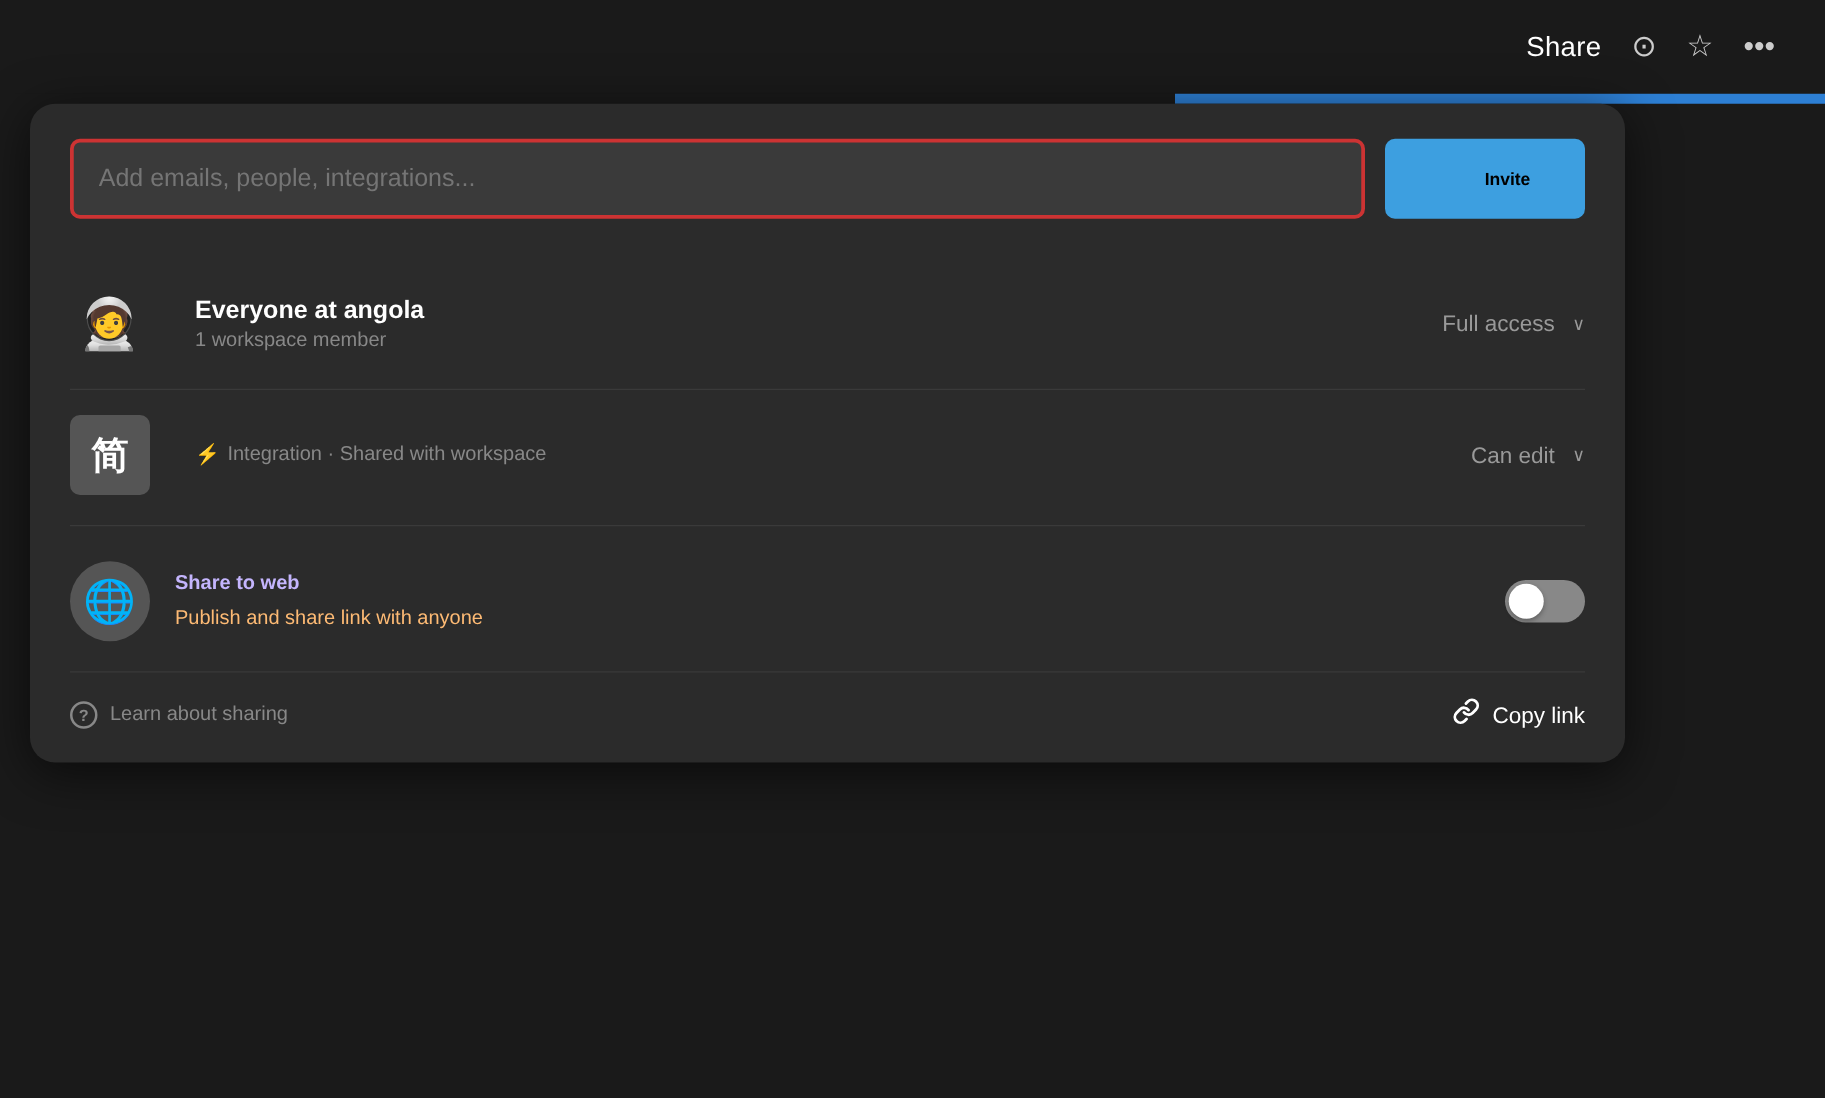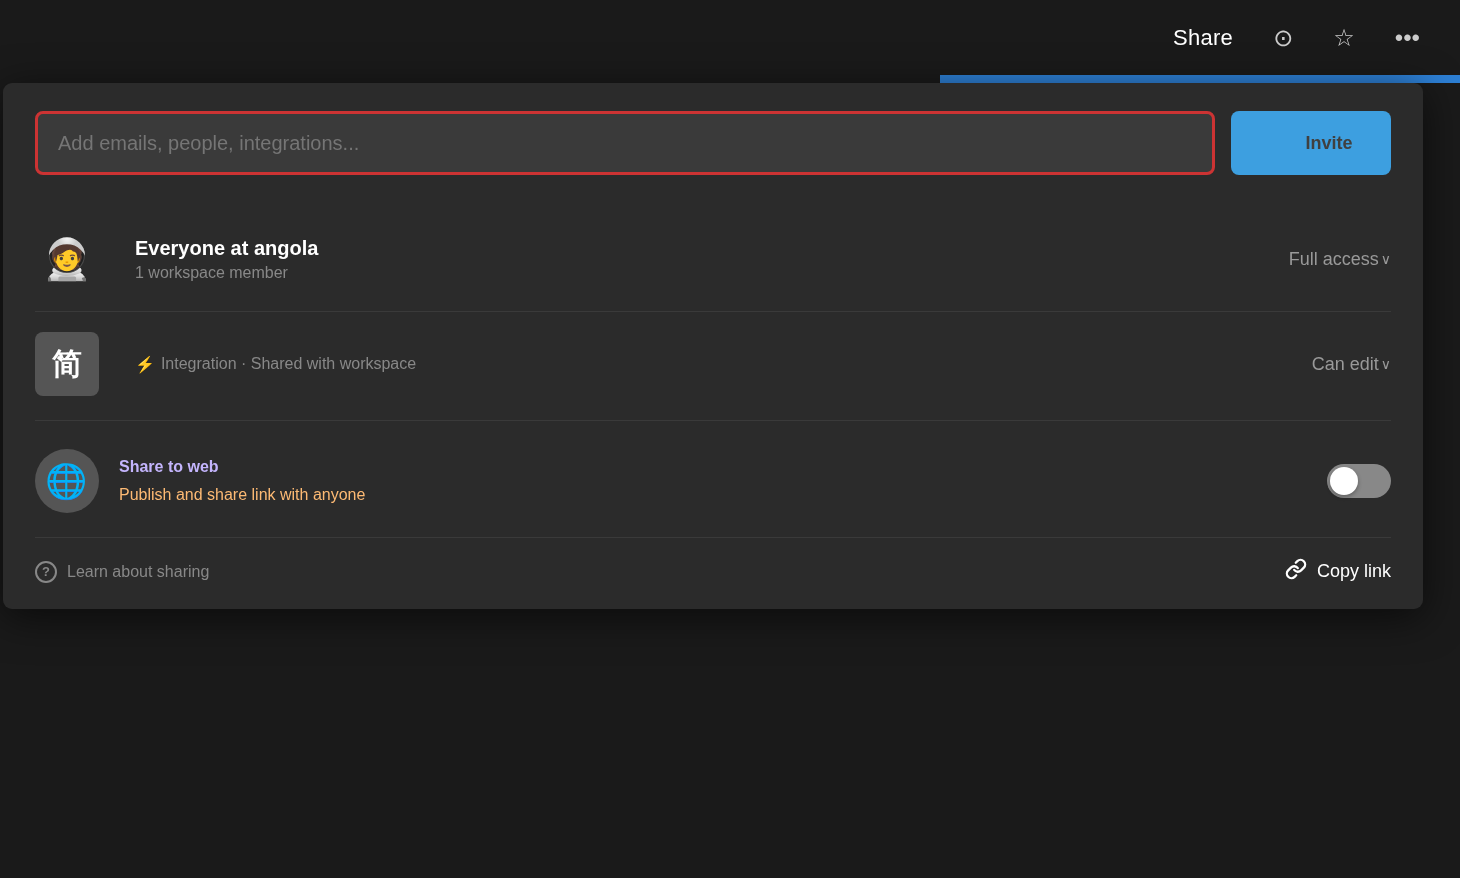--- a/index.html
+++ b/index.html
@@ -18,21 +18,21 @@
       position: absolute;
       top: 0;
       right: 0;
       width: 1448px;
       height: 75px;
       background: #1a1a1a;
       display: flex;
       align-items: center;
       justify-content: flex-end;
       padding-right: 40px;
-      gap: 40px;
+      gap: 24px;
     }
 
     .top-bar-share {
       color: #ffffff;
       font-size: 22px;
       font-weight: 500;
       letter-spacing: 0.3px;
     }
 
     .top-bar-icon {
@@ -48,24 +48,24 @@
       right: 0;
       width: 520px;
       height: 8px;
       background: #2d7fd4;
     }
 
     
     .share-panel {
       position: absolute;
       top: 83px;
-      left: 3px;
-      width: 1420px;
+      left: 24px;
+      width: 1276px;
       background: #2b2b2b;
-      border-radius: 9px;
+      border-radius: 20px;
       padding: 28px 32px 0 32px;
       box-shadow: 0 8px 40px rgba(0,0,0,0.6);
     }
 
     
     .input-row {
       display: flex;
       align-items: center;
       gap: 16px;
       margin-bottom: 32px;
@@ -82,22 +82,22 @@
       font-size: 20px;
       outline: none;
     }
 
     .invite-btn {
       width: 160px;
       height: 64px;
       background: #3d9fe0;
       border: none;
       border-radius: 8px;
-      color: #404040;
-      font-size: 18px;
+      color: #000000;
+      font-size: 14px;
       font-weight: 700;
       cursor: pointer;
       flex-shrink: 0;
       padding-left: 36px;
     }
 
     
     .members-list {
       display: flex;
       flex-direction: column;
@@ -163,21 +163,21 @@
       display: inline-block;
       font-size: 16px;
     }
 
     .member-permission {
       font-size: 18px;
       color: #999999;
       cursor: pointer;
       display: flex;
       align-items: center;
-      gap: 2px;
+      gap: 14px;
       flex-shrink: 0;
     }
 
     .chevron-icon {
       font-size: 14px;
       color: #999999;
     }
 
     
     .section-divider {

